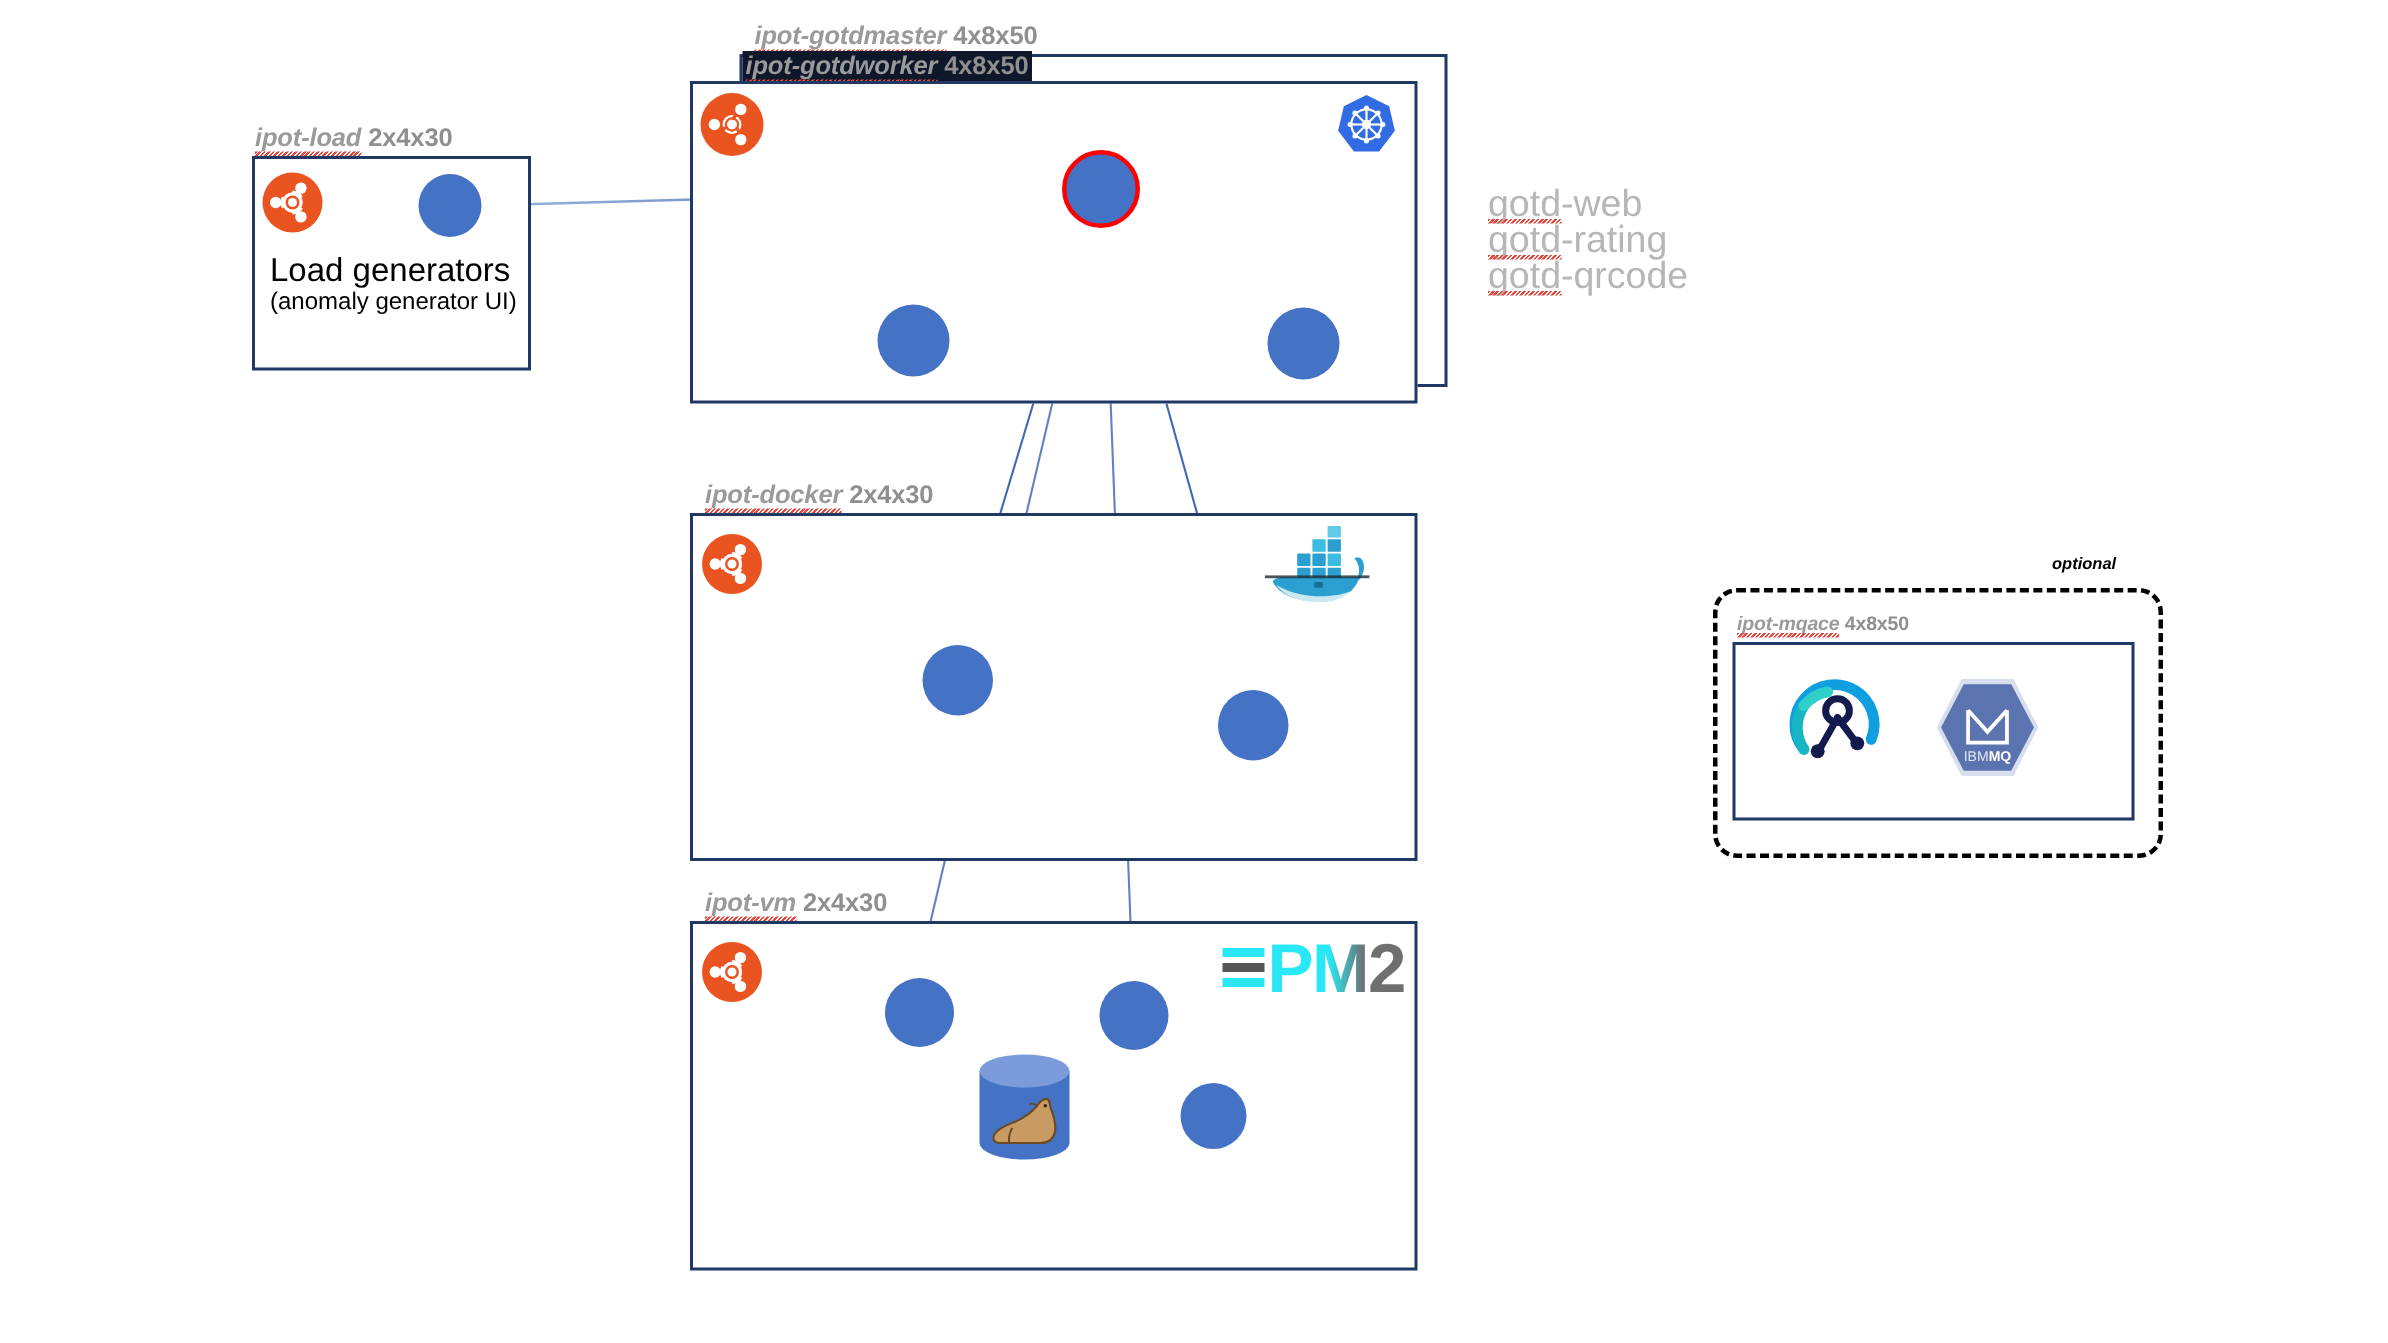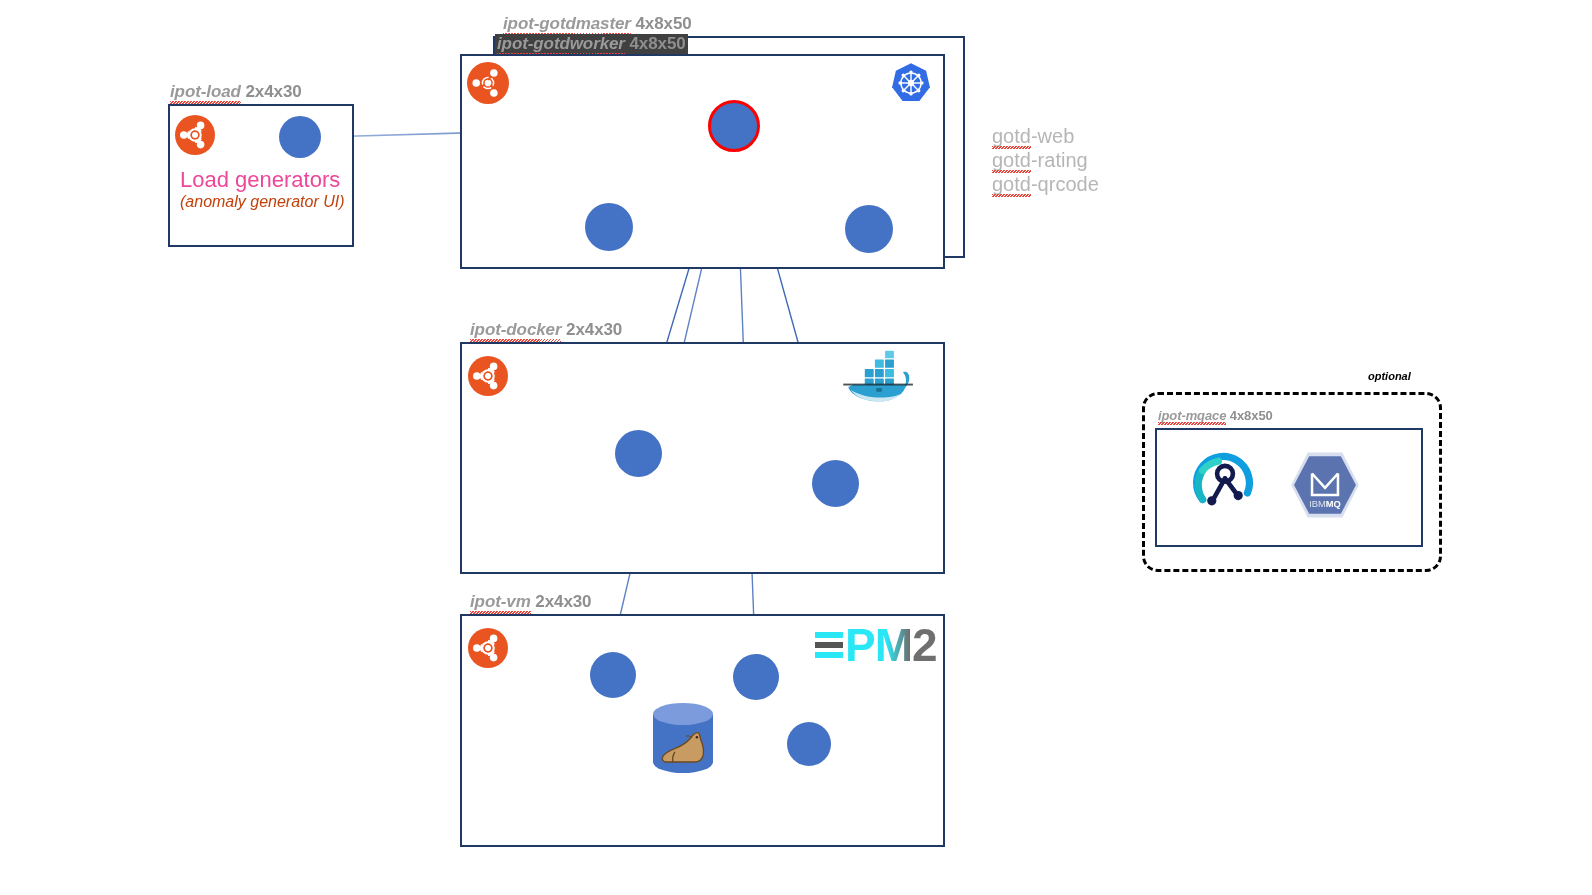--- a/index.html
+++ b/index.html
@@ -60,21 +60,21 @@
     background: #4472C4;
   }
   .node.primary {
     border: 3px solid #FF0000;
     box-sizing: border-box;
   }
 
   
   .svc-list {
     position: absolute;
-    font-size: 20px;
+    font-size: 25px;
     line-height: 24px;
     color: #b6b6b6;
     white-space: nowrap;
   }
   .svc-list .sq {
     position: relative;
     display: inline-block;
   }
   .svc-list .sq::after {
     content: "";
@@ -86,29 +86,28 @@
       135deg,
       #e8453c 0px, #e8453c 1.2px,
       transparent 1.2px, transparent 2.1px,
       #e8453c 2.1px, #e8453c 3.3px,
       transparent 3.3px, transparent 4.2px);
   }
 
   .load-title {
     position: absolute;
     font-size: 22px;
-    color: #ec4899;
+    color: #000000;
     white-space: nowrap;
   }
   .load-sub {
     position: absolute;
     font-size: 16px;
-    color: #c2410c;
+    color: #000000;
     white-space: nowrap;
-    font-style: italic;
   }
 
   .optional-label {
     position: absolute;
     font-size: 11px;
     font-style: italic;
     font-weight: bold;
     color: #000;
   }
   .dashed-box {
@@ -210,21 +209,21 @@
       <line x1="775" y1="700" x2="800" y2="726" stroke="#3f68b5" stroke-width="1.5" marker-end="url(#arrow)"></line>
     </g>
   </svg>
 
   <div class="host-label" style="left:503px; top:14px;">
     <span class="hn">ipot-gotdmaster</span>
     <span class="sz">4x8x50</span>
   </div>
   <div class="host-box" style="left:493px; top:36px; width:472px; height:222px;"></div>
 
-  <div class="host-label" style="left:495px; top:34px; background:#404040; padding:0 2px;">
+  <div class="host-label" style="left:495px; top:34px; background:#0f172a; padding:0 2px;">
     <span class="hn">ipot-gotdworker</span>
     <span class="sz">4x8x50</span>
   </div>
   <div class="host-box" style="left:460px; top:54px; width:485px; height:215px;"></div>
 
   <div class="logo" style="left:467px; top:62px;">
     <svg width="42" height="42" viewBox="0 0 100 100">
       <circle cx="50" cy="50" r="50" fill="#E95420"></circle>
       <g fill="#ffffff">
         <circle cx="50" cy="50" r="15"></circle>

